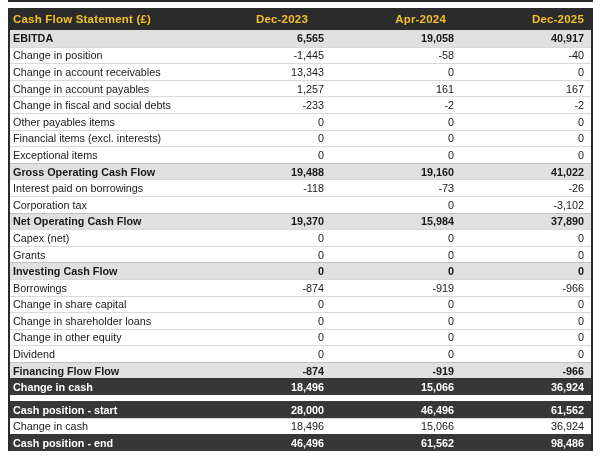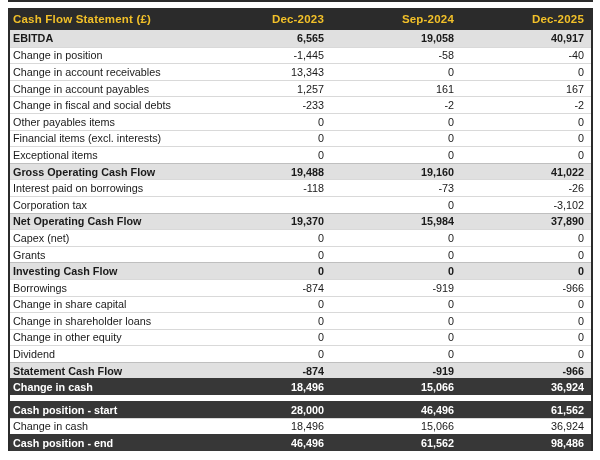--- a/index.html
+++ b/index.html
@@ -31,20 +31,21 @@
   }
   .header-row {
     display: flex;
     align-items: center;
     height: 22px;
     background: var(--header-bg, #2b2b2b);
     color: var(--accent, #f2c029);
     font-weight: bold;
     font-size: 11.5px;
     letter-spacing: 0.2px;
+    gap: 8px;
   }
   .label-cell {
     flex: 1;
     padding-left: 3px;
     white-space: nowrap;
     overflow: hidden;
   }
   .value-cell {
     width: 130px;
     box-sizing: border-box;
@@ -84,21 +85,21 @@
 </style>
 </head>
 <body>
 
 <div class="top-rule"></div>
 
 <div class="table-wrap">
   <div class="header-row">
     <div class="label-cell">Cash Flow Statement (£)</div>
     <div class="value-cell">Dec-2023</div>
-    <div class="value-cell">Sep-2024</div>
+    <div class="value-cell">Apr-2024</div>
     <div class="value-cell">Dec-2025</div>
   </div>
   <div>
       <div class="row subtotal">
     <div class="label-cell">EBITDA</div>
     <div class="value-cell">6,565</div>
     <div class="value-cell">19,058</div>
     <div class="value-cell">40,917</div>
   </div>
       <div class="row normal">
@@ -208,21 +209,21 @@
     <div class="value-cell">0</div>
     <div class="value-cell">0</div>
   </div>
       <div class="row normal">
     <div class="label-cell">Dividend</div>
     <div class="value-cell">0</div>
     <div class="value-cell">0</div>
     <div class="value-cell">0</div>
   </div>
       <div class="row subtotal">
-    <div class="label-cell">Statement Cash Flow</div>
+    <div class="label-cell">Financing Flow Flow</div>
     <div class="value-cell">-874</div>
     <div class="value-cell">-919</div>
     <div class="value-cell">-966</div>
   </div>
       <div class="row dark">
     <div class="label-cell">Change in cash</div>
     <div class="value-cell">18,496</div>
     <div class="value-cell">15,066</div>
     <div class="value-cell">36,924</div>
   </div>

